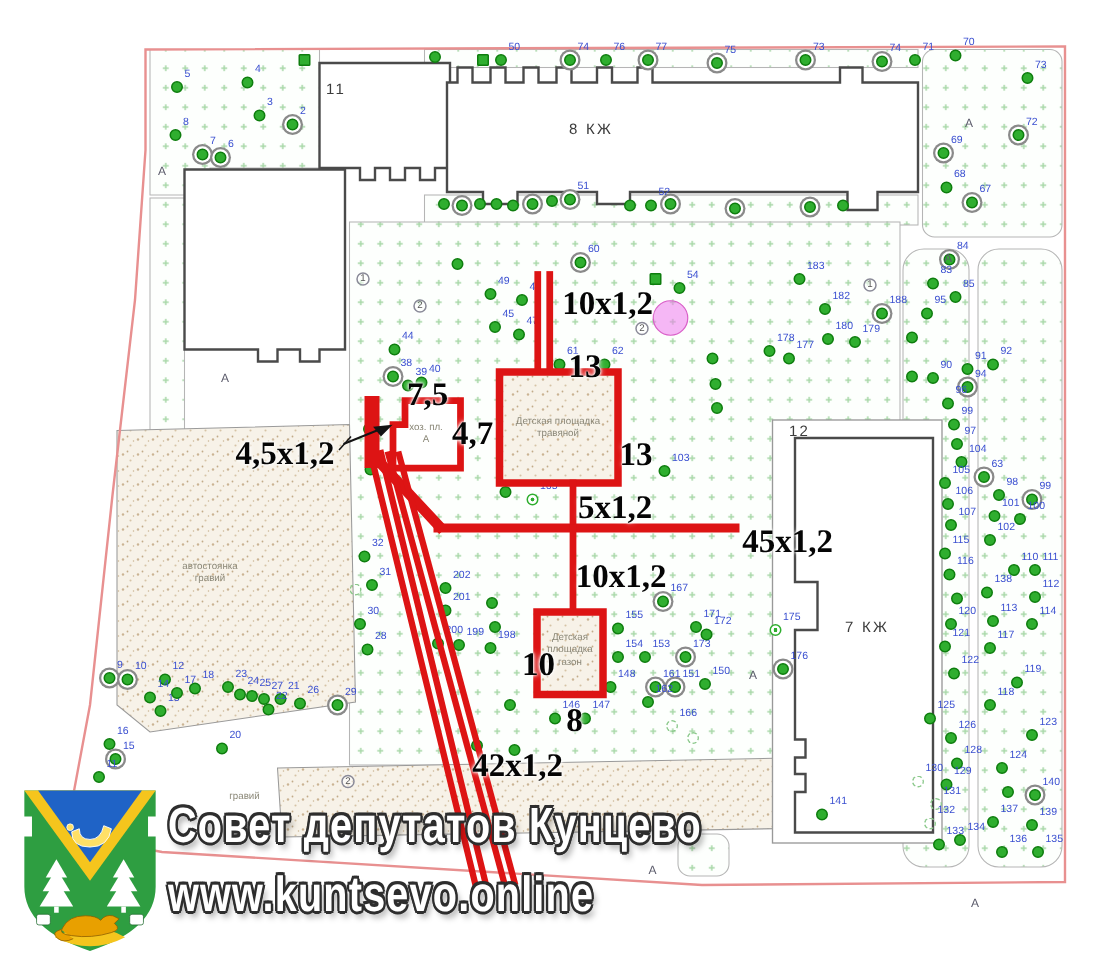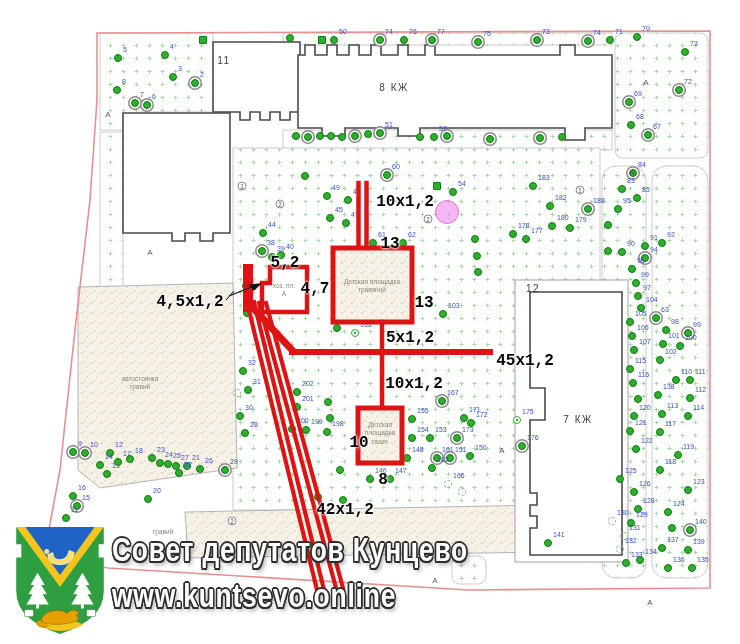--- a/index.html
+++ b/index.html
@@ -8,22 +8,22 @@
   .layer{position:absolute;left:0;top:0;width:740px;height:644px;}
   
   .tree{position:absolute;width:8px;height:8px;margin:-4px 0 0 -4px;border-radius:50%;
         background:#2fae2f;border:1px solid #0e7d0e;box-sizing:border-box;}
   .tree .n{position:absolute;left:8px;top:-9px;font-size:7px;line-height:1;color:#3a4fd0;white-space:nowrap;}
   .tree.r{box-shadow:0 0 0 1.5px #ffffff,0 0 0 3px #8a8a8a;}
   .tree.h{background:transparent;border:1.2px dashed #8cc98c;}
   .tree.f{background:radial-gradient(circle,#2fae2f 1.2px,#ffffff 1.4px);border:1.3px solid #2fae2f;}
   .tree.s{border-radius:1px;}
   
-  .dim{position:absolute;transform:translate(-50%,-50%);font-family:Liberation Mono, monospace;
-       font-weight:700;font-size:16px;color:#050505;white-space:nowrap;
+  .dim{position:absolute;transform:translate(-50%,-50%);font-family:Liberation Serif, serif;
+       font-weight:700;font-size:22px;color:#050505;white-space:nowrap;
        text-shadow:0 0 2px #fff,0 0 2px #fff,0 0 4px #fff;}
   .blab{position:absolute;transform:translate(-50%,-50%);font-size:10px;color:#3c3c3c;letter-spacing:1.5px;white-space:nowrap;}
   .area{position:absolute;transform:translate(-50%,-50%);text-align:center;font-size:6.5px;
         color:#8b8878;line-height:1.3;white-space:nowrap;}
   .amark{position:absolute;transform:translate(-50%,-50%);font-size:8px;color:#5a5a6a;}
   .cmark{position:absolute;transform:translate(-50%,-50%);width:9px;height:9px;border:1px solid #8a8a98;
          border-radius:50%;font-size:6.5px;color:#555;display:flex;align-items:center;justify-content:center;
          background:rgba(255,255,255,.55);box-sizing:border-box;}
   
   .wm{position:absolute;left:112px;font-weight:700;color:#ffffff;transform:scaleX(.8);transform-origin:0 50%;
@@ -576,21 +576,21 @@
         <circle cx="2" cy="3" r=".8" fill="#cbb493"></circle>
         <circle cx="7" cy="7" r=".7" fill="#d6c3a5"></circle>
         <circle cx="5" cy="1" r=".6" fill="#c2ab88"></circle>
       </pattern>
     </defs>
   </svg>
 
   <div class="layer" id="labels">
       <div class="dim" style="left: 405px; top: 202px;">10x1,2</div>
       <div class="dim" style="left: 390px; top: 244px;">13</div>
-      <div class="dim" style="left: 285px; top: 263px;">5,2</div>
+      <div class="dim" style="left: 285px; top: 263px;">7,5</div>
       <div class="dim" style="left: 315px; top: 289px;">4,7</div>
       <div class="dim" style="left: 190px; top: 302px;">4,5x1,2</div>
       <div class="dim" style="left: 424px; top: 303px;">13</div>
       <div class="dim" style="left: 410px; top: 338px;">5x1,2</div>
       <div class="dim" style="left: 525px; top: 361px;">45x1,2</div>
       <div class="dim" style="left: 414px; top: 384px;">10x1,2</div>
       <div class="dim" style="left: 359px; top: 443px;">10</div>
       <div class="dim" style="left: 383px; top: 480px;">8</div>
       <div class="dim" style="left: 345px; top: 510px;">42x1,2</div>
       <div class="blab" style="left: 224px; top: 60px;">11</div>

